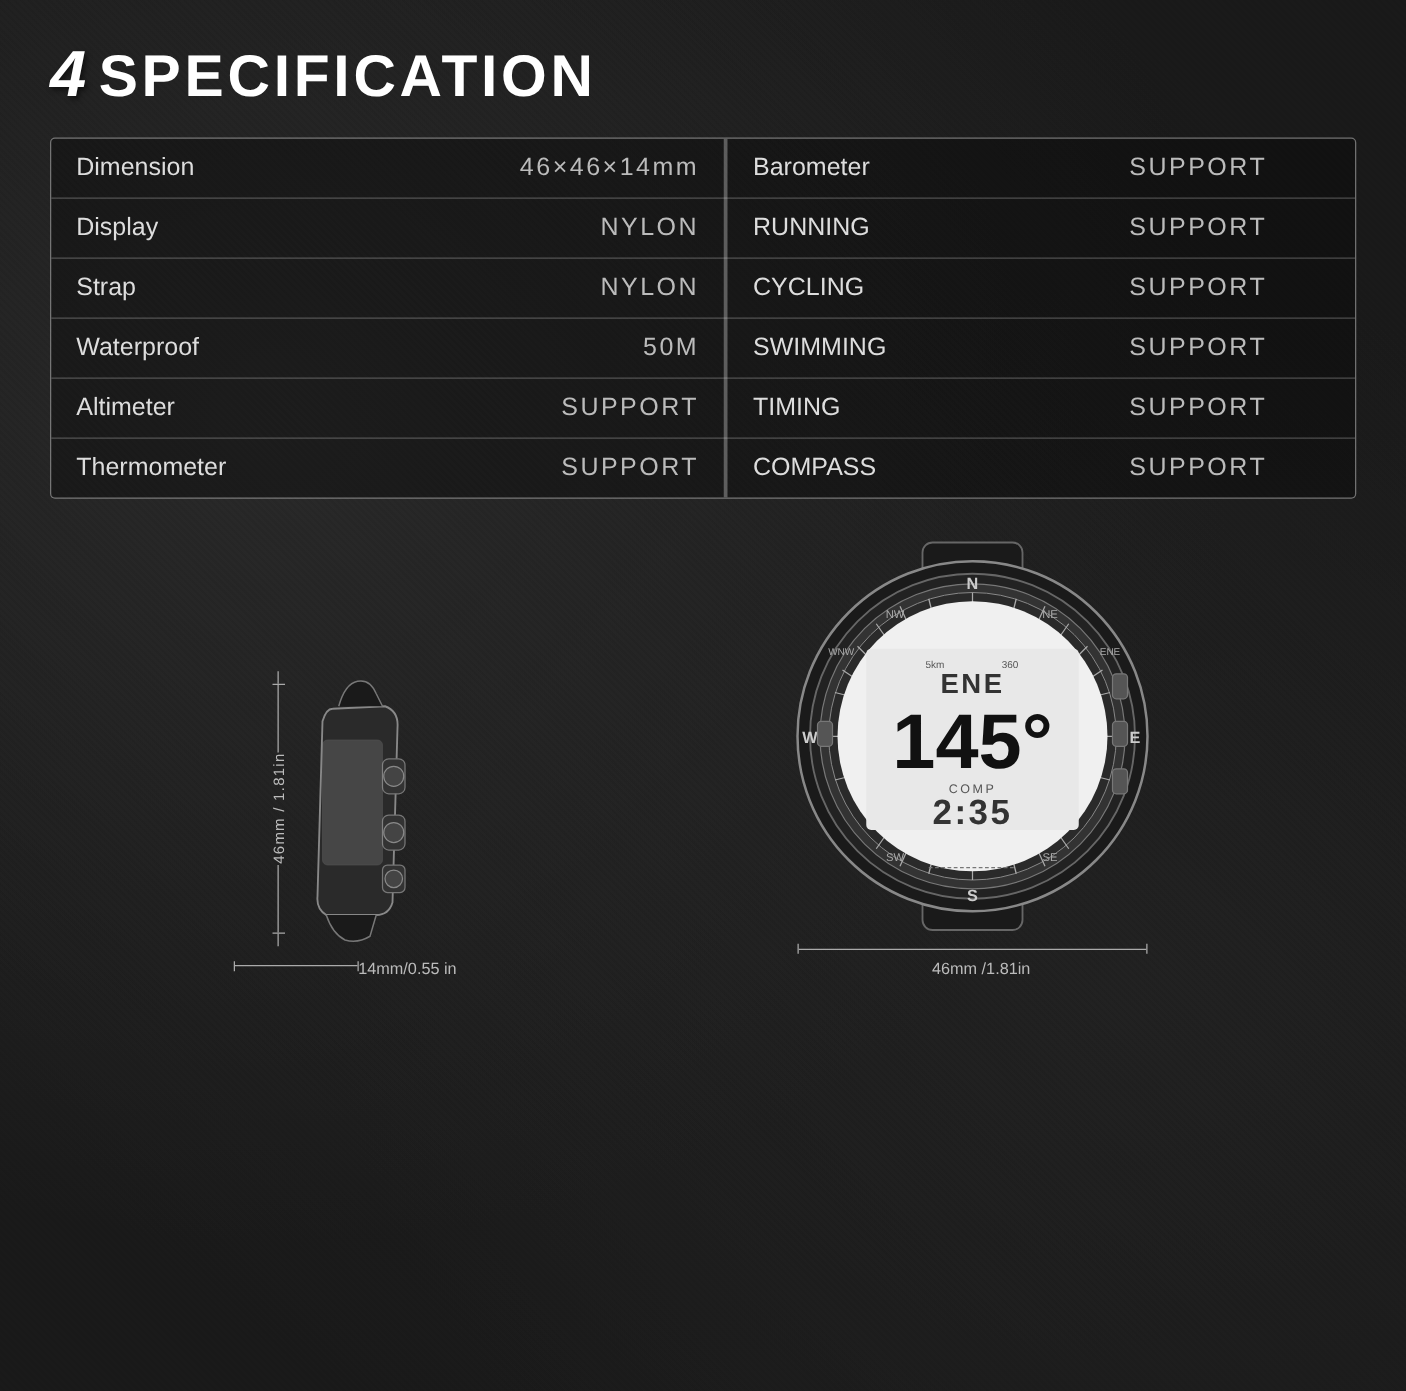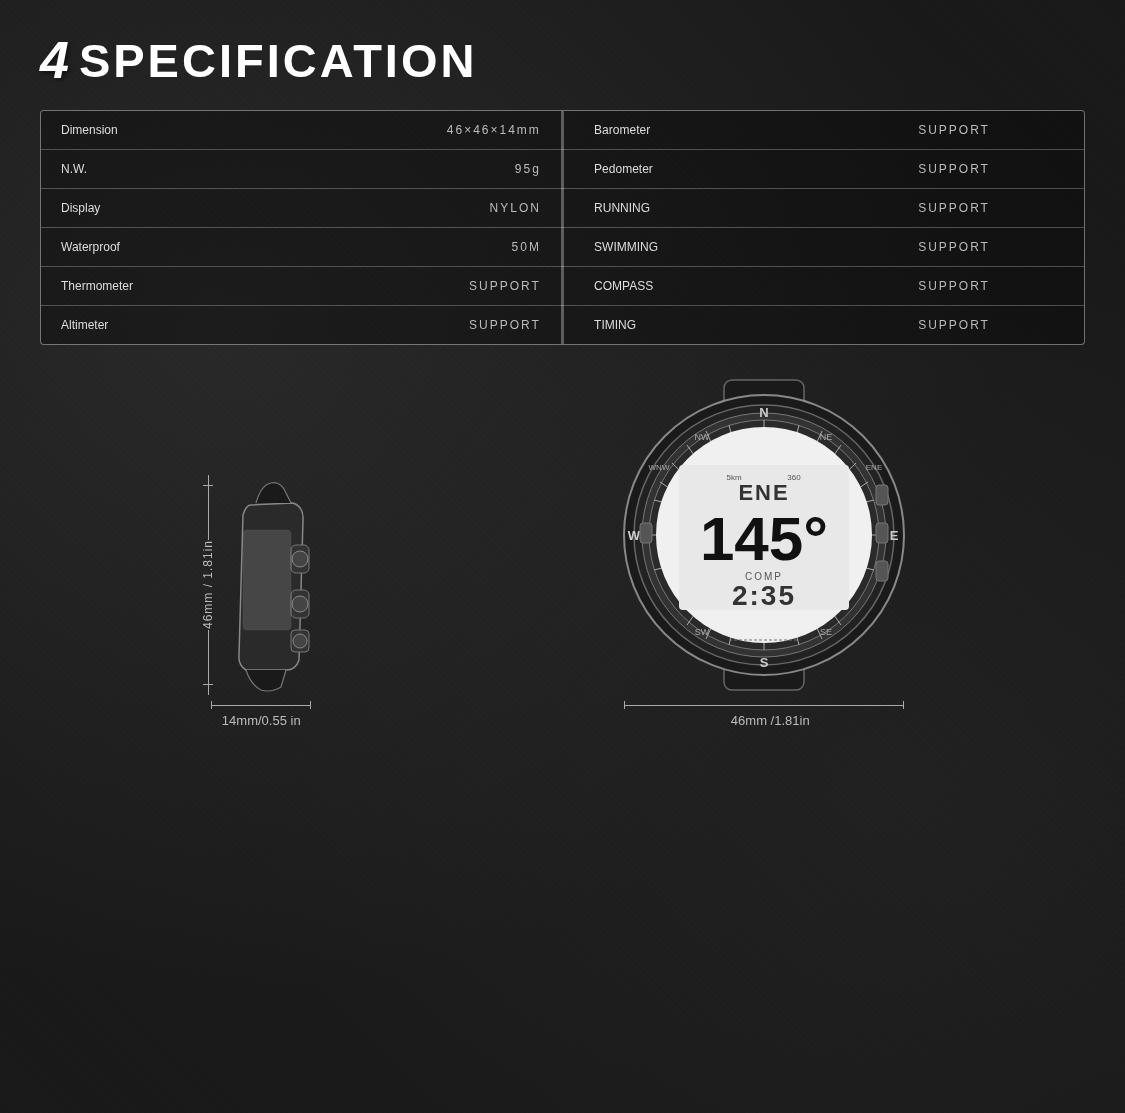--- a/index.html
+++ b/index.html
@@ -82,40 +82,40 @@
     .spec-table tr {
       border-bottom: 1px solid rgba(255,255,255,0.25);
     }
 
     .spec-table tr:last-child {
       border-bottom: none;
     }
 
     .spec-table td {
       padding: 12px 20px;
-      font-size: 12px;
+      font-size: 20px;
       color: #ccc;
     }
 
     .spec-table .col-label {
       width: 160px;
       color: #ddd;
       font-weight: normal;
     }
 
     .spec-table .col-value {
       width: 160px;
       text-align: right;
       letter-spacing: 2px;
       color: #bbb;
     }
 
     .spec-table .col-label2 {
       width: 160px;
-      padding-left: 30px;
+      padding-left: 20px;
       color: #ddd;
       font-weight: normal;
     }
 
     .spec-table .col-value2 {
       width: 160px;
       text-align: center;
       letter-spacing: 2px;
       color: #bbb;
     }
@@ -171,52 +171,52 @@
     <table class="spec-table">
       <tbody id="spec-tbody">
       <tr>
             <td class="col-label">Dimension</td>
             <td class="col-value">46×46×14mm</td>
             <td class="divider-cell" style="width: 2px; background: rgba(255, 255, 255, 0.3); padding: 0px;"></td>
             <td class="col-label2">Barometer</td>
             <td class="col-value2">SUPPORT</td>
           </tr>
           <tr>
-            <td class="col-label">N.W.</td>
-            <td class="col-value">95g</td>
-            <td class="divider-cell" style="width: 2px; background: rgba(255, 255, 255, 0.3); padding: 0px;"></td>
-            <td class="col-label2">Pedometer</td>
-            <td class="col-value2">SUPPORT</td>
-          </tr>
-          <tr>
             <td class="col-label">Display</td>
             <td class="col-value">NYLON</td>
             <td class="divider-cell" style="width: 2px; background: rgba(255, 255, 255, 0.3); padding: 0px;"></td>
             <td class="col-label2">RUNNING</td>
             <td class="col-value2">SUPPORT</td>
           </tr>
           <tr>
+            <td class="col-label">Strap</td>
+            <td class="col-value">NYLON</td>
+            <td class="divider-cell" style="width: 2px; background: rgba(255, 255, 255, 0.3); padding: 0px;"></td>
+            <td class="col-label2">CYCLING</td>
+            <td class="col-value2">SUPPORT</td>
+          </tr>
+          <tr>
             <td class="col-label">Waterproof</td>
             <td class="col-value">50M</td>
             <td class="divider-cell" style="width: 2px; background: rgba(255, 255, 255, 0.3); padding: 0px;"></td>
             <td class="col-label2">SWIMMING</td>
             <td class="col-value2">SUPPORT</td>
           </tr>
           <tr>
+            <td class="col-label">Altimeter</td>
+            <td class="col-value">SUPPORT</td>
+            <td class="divider-cell" style="width: 2px; background: rgba(255, 255, 255, 0.3); padding: 0px;"></td>
+            <td class="col-label2">TIMING</td>
+            <td class="col-value2">SUPPORT</td>
+          </tr>
+          <tr>
             <td class="col-label">Thermometer</td>
             <td class="col-value">SUPPORT</td>
             <td class="divider-cell" style="width: 2px; background: rgba(255, 255, 255, 0.3); padding: 0px;"></td>
             <td class="col-label2">COMPASS</td>
-            <td class="col-value2">SUPPORT</td>
-          </tr>
-          <tr>
-            <td class="col-label">Altimeter</td>
-            <td class="col-value">SUPPORT</td>
-            <td class="divider-cell" style="width: 2px; background: rgba(255, 255, 255, 0.3); padding: 0px;"></td>
-            <td class="col-label2">TIMING</td>
             <td class="col-value2">SUPPORT</td>
           </tr>
         </tbody>
     </table>
   </div>
 
   <div class="diagrams-section">
 
     <div class="side-view-container">
       <div class="side-view-wrapper">
@@ -243,21 +243,21 @@
           <circle cx="79" cy="84" r="8" fill="#444" stroke="#888" stroke-width="1"></circle>
           <rect x="70" y="115" width="18" height="28" rx="5" fill="#333" stroke="#777" stroke-width="1"></rect>
           <circle cx="79" cy="129" r="8" fill="#444" stroke="#888" stroke-width="1"></circle>
           <rect x="70" y="155" width="18" height="22" rx="4" fill="#333" stroke="#777" stroke-width="1"></rect>
           <circle cx="79" cy="166" r="7" fill="#444" stroke="#888" stroke-width="1"></circle>
 
           <rect x="22" y="55" width="48" height="100" rx="4" fill="#888" opacity="0.3" stroke="#aaa" stroke-width="0.5"></rect>
         </svg>
       </div>
 
-      <div style="margin-top:6px;display:flex;flex-direction:column;align-items:center;">
+      <div style="margin-top:6px;display:flex;flex-direction:row;align-items:center;">
         <div style="display:flex;align-items:center;width:100px;">
           <div style="width:1px;height:8px;background:#aaa;"></div>
           <div style="flex:1;height:1px;background:#aaa;"></div>
           <div style="width:1px;height:8px;background:#aaa;"></div>
         </div>
         <span style="font-size:13px;color:#bbb;margin-top:4px;">14mm/0.55 in</span>
       </div>
     </div>
 
     <div class="front-view-container">

